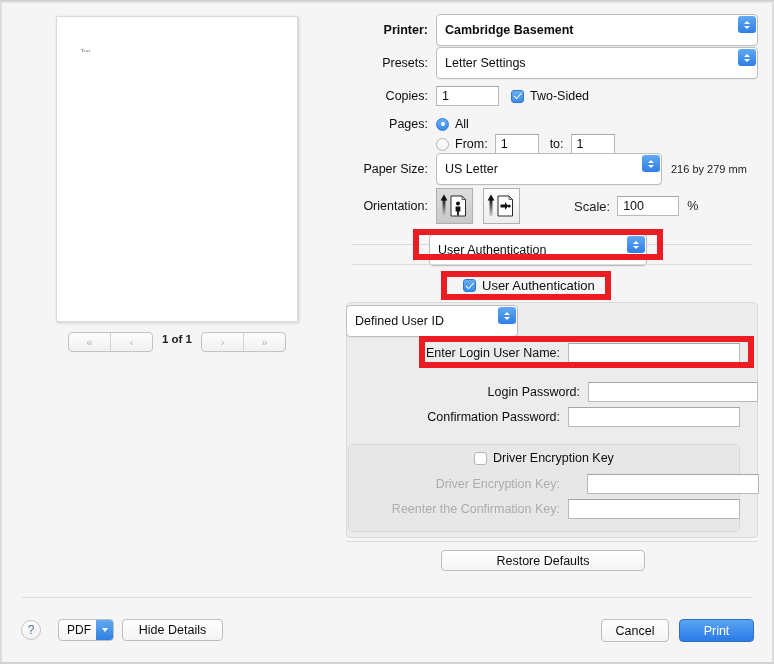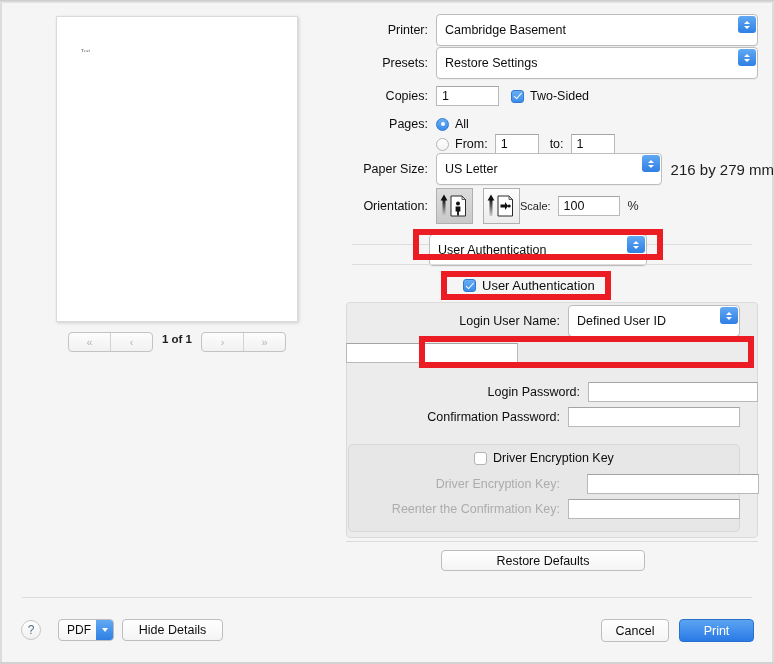--- a/index.html
+++ b/index.html
@@ -253,21 +253,21 @@
     background: linear-gradient(#ffffff, #f3f3f3);
     border: 1px solid #b4b4b4;
   }
   .r-label {
     font-size: 12.5px;
     color: #0d0d0d;
     margin-left: 6px;
   }
 
   .sidetext {
-    font-size: 15px;
+    font-size: 11px;
     color: #1d1d1d;
     white-space: nowrap;
   }
 
   
   .orient-btn {
     width: 37px; height: 36px;
     border: 1px solid #b0b0b0;
     box-sizing: border-box;
     display: flex;
@@ -400,35 +400,35 @@
     </div>
     <div id="page-count">1 of 1</div>
     <div class="nav-group right">
       <div class="nav-btn">›</div>
       <div class="nav-btn">»</div>
     </div>
   </div>
 
   <div id="settings">
 
-    <div class="row" style="top:19px;">
+    <div class="row" style="top:19px;font-weight:bold;">
       <div class="lbl">Printer:</div>
       <div class="popup" style="width:322px;">
         <span class="ptext">Cambridge Basement</span>
         <span class="parrow">
           <span class="up"></span>
             <span class="dn"></span>
         </span>
       </div>
     </div>
 
     <div class="row" style="top:52px;">
       <div class="lbl">Presets:</div>
       <div class="popup" style="width:322px;">
-        <span class="ptext">Restore Settings</span>
+        <span class="ptext">Letter Settings</span>
         <span class="parrow">
           <span class="up"></span>
             <span class="dn"></span>
         </span>
       </div>
     </div>
 
     <div class="row" style="top:85px;">
       <div class="lbl">Copies:</div>
       <div class="tfield" style="width:63px;">1</div>
@@ -484,21 +484,21 @@
       <div class="orient-btn unsel" style="margin-left:10px;">
         <svg width="30" height="26" viewBox="0 0 30 26">
           <rect x="2.5" y="6" width="3" height="17" fill="url(#ag)"></rect>
           <polygon points="4,1.5 0.6,7.5 7.4,7.5" fill="#111"></polygon>
           <path d="M11 3 H22 L25.5 6.5 V23 H11 Z" fill="#fff" stroke="#2a2a2a" stroke-width="1"></path>
           <path d="M22 3 V6.5 H25.5 Z" fill="#d8d8d8" stroke="#2a2a2a" stroke-width="0.7"></path>
           <path d="M13.5 11.5 h4.5 v-2.4 l3.2 3.9 l-3.2 3.9 v-2.4 h-4.5 Z" fill="#111"></path>
           <circle cx="22.2" cy="13" r="1.5" fill="#111"></circle>
         </svg>
       </div>
-      <span class="sidetext" style="font-size:11px;text-align:right;">Scale:</span>
+      <span class="sidetext" style="margin-left:54px;font-size:13px;text-align:right;">Scale:</span>
       <div class="tfield" style="width:62px;margin-left:7px;">100</div>
       <span class="sidetext" style="margin-left:8px;font-size:12.5px;">%</span>
     </div>
   </div>
 
   <div class="divider" style="left:352px;top:244px;width:400px;"></div>
 
   <div class="popup" style="position:absolute;left:429px;top:234px;width:218px;">
     <span class="ptext">User Authentication</span>
     <span class="parrow">
@@ -512,31 +512,31 @@
 
   <div style="position:absolute;left:463px;top:278px;display:flex;align-items:center;">
     <span class="cbox on"></span>
     <span class="cb-label" style="font-size:13px;">User Authentication</span>
   </div>
   <div class="redbox" style="left:441px;top:271px;width:170px;height:29px;"></div>
 
   <div id="opt-panel"></div>
 
   <div class="row" style="position:absolute;left:346px;top:310px;width:412px;">
-    <div class="lbl" style="width:222px;">Login User Name:</div>
     <div class="popup" style="width:172px;">
       <span class="ptext">Defined User ID</span>
       <span class="parrow">
         <span class="up"></span>
           <span class="dn"></span>
       </span>
     </div>
   </div>
 
   <div class="row" style="position:absolute;left:346px;top:342px;width:412px;">
+    <div class="lbl" style="width:222px;">Enter Login User Name:</div>
     <input class="tfield" style="width: 172px; outline: none; font-family: &quot;Liberation Sans&quot;, sans-serif;" value="">
   </div>
   <div class="redbox" style="left:419px;top:336px;width:335px;height:32px;"></div>
 
   <div class="row" style="position:absolute;left:346px;top:381px;width:412px;">
     <div class="lbl" style="width:246px;">Login Password:</div>
     <input class="tfield" style="width: 172px; outline: none; font-family: &quot;Liberation Sans&quot;, sans-serif;" value="">
   </div>
 
   <div class="row" style="position:absolute;left:346px;top:406px;width:412px;">

